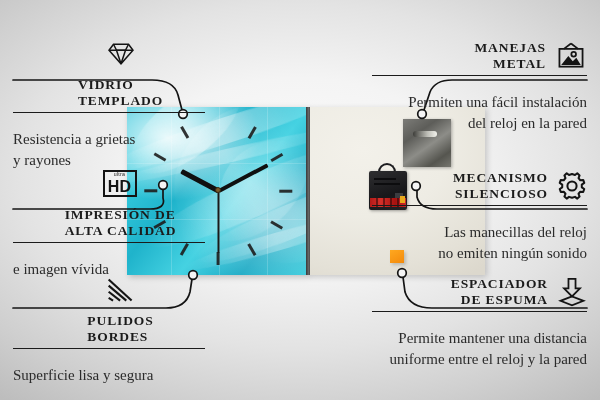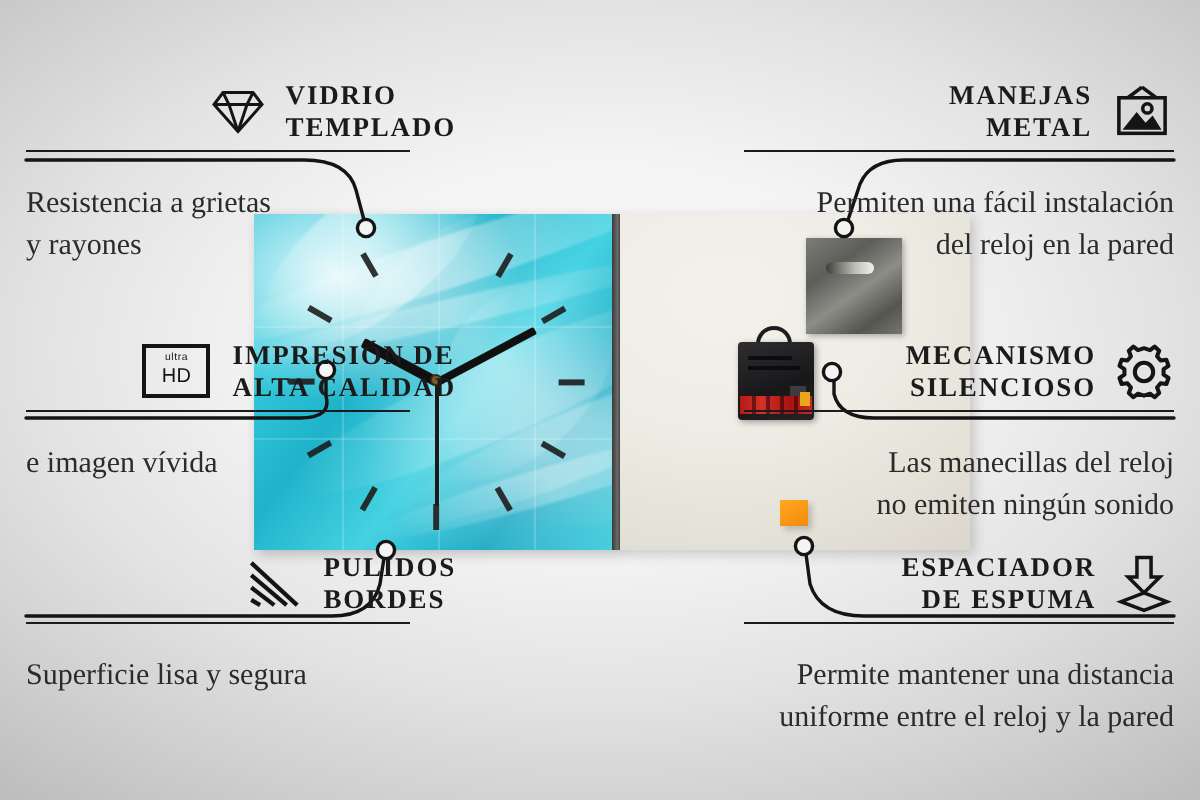--- a/index.html
+++ b/index.html
@@ -96,38 +96,38 @@
   .feature { position:absolute; width:215px; }
   .feature .head { display:flex; align-items:center; gap:9px; }
   .feature.right .head { justify-content:flex-end; }
   .feature .titles {
     font-family:"Liberation Serif", serif;
     font-size:13.5px; font-weight:700; letter-spacing:0.9px;
     color:#1b1b1b; line-height:1.18; text-transform:uppercase;
   }
   .feature.left .titles { text-align:right; }
   .feature.right .titles { text-align:right;font-family:Liberation Serif, serif; }
-  .feature.left  .head { justify-content:flex-end; }
+  .feature.left  .head { justify-content:space-between;flex-direction:column; }
   .feature.left  .titles { text-align:left; }
   .rule { height:1.6px; background:#1b1b1b; margin-top:3px; }
   .desc {
     font-family:"Liberation Serif", serif;
     font-size:15px; color:#2b2b2b; line-height:1.35; margin-top:16px;
   }
   .feature.right .desc { text-align:right; }
   .feature.left  .desc { text-align:left; }
   .icon-box { flex:0 0 auto; width:30px; height:28px; color:#141414; }
   .icon-box svg { display:block; width:100%; height:100%; }
   .hd-badge {
     width:34px; height:27px; border:2px solid #141414;
     display:flex; flex-direction:column; align-items:center; justify-content:center;
     font-family:"Liberation Sans", sans-serif; color:#141414; line-height:1;
   }
   .hd-badge .u { font-size:5.2px; letter-spacing:0.3px; margin-bottom:1px; }
-  .hd-badge .h { font-size:10px; font-weight:400; letter-spacing:0.2px; }
+  .hd-badge .h { font-size:16px; font-weight:700; letter-spacing:0.2px; }
 </style>
 </head>
 <body>
 
 <div id="stage">
 
   <div class="product" id="clock-front">
     <div class="feather" style="left:-30px; top:10px; width:260px; height:26px; transform:rotate(-18deg); opacity:.5;"></div>
     <div class="feather" style="left:-20px; top:42px; width:240px; height:14px; transform:rotate(-13deg); opacity:.42;"></div>
     <div class="feather" style="left:10px; top:70px; width:230px; height:40px; transform:rotate(-24deg); opacity:.35;"></div>

